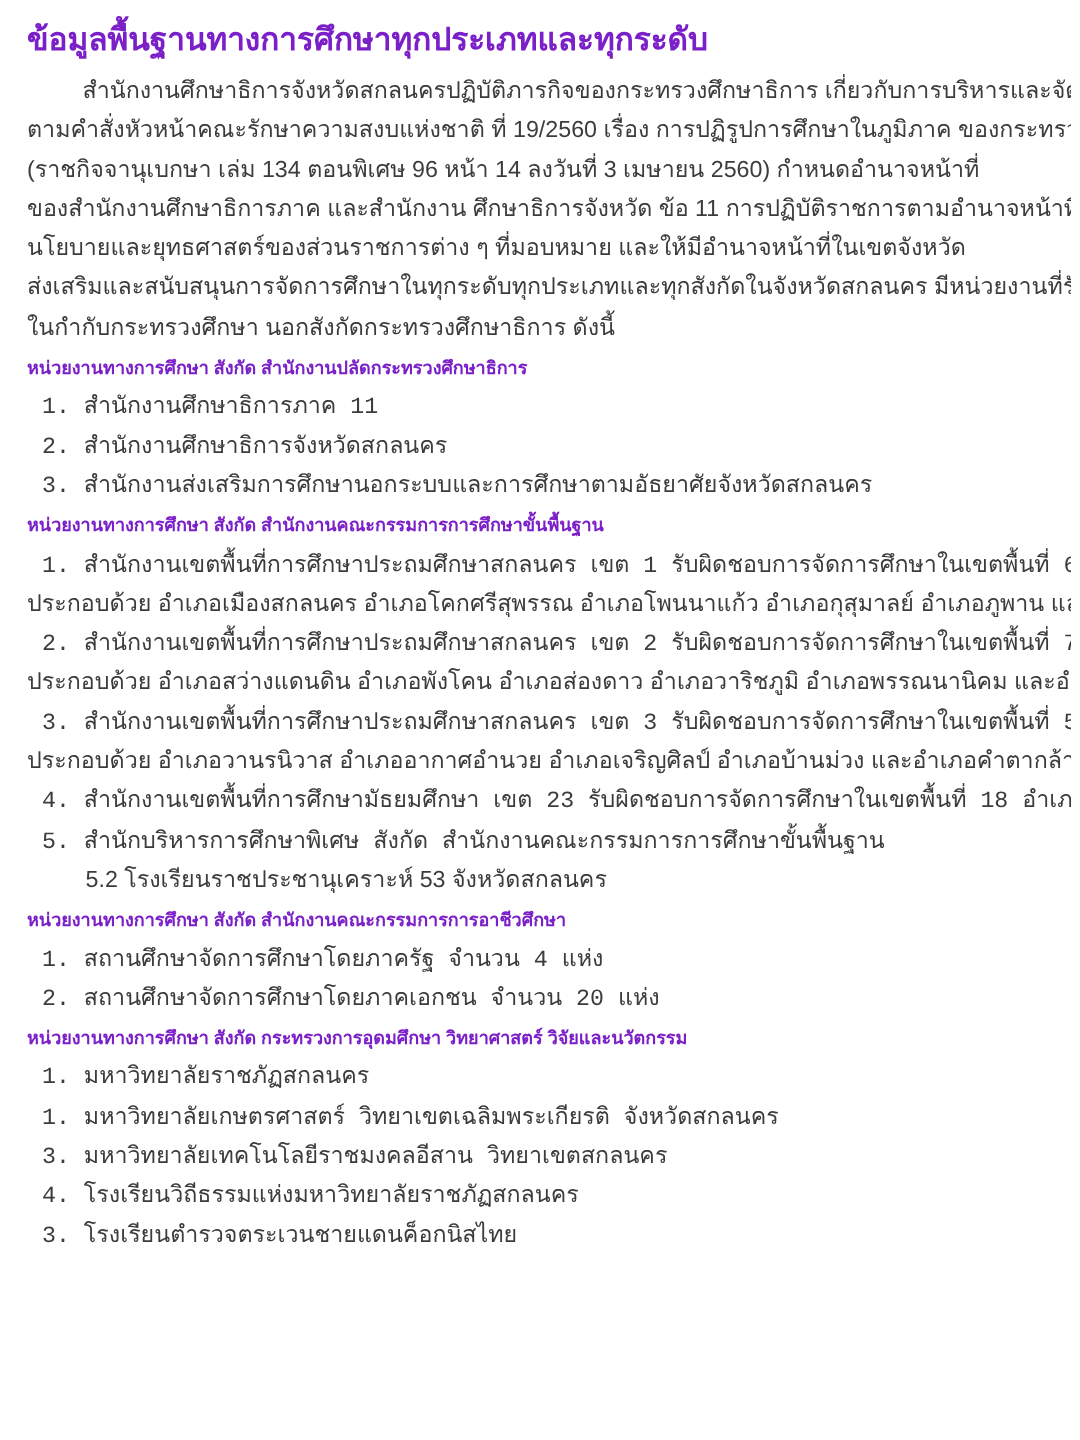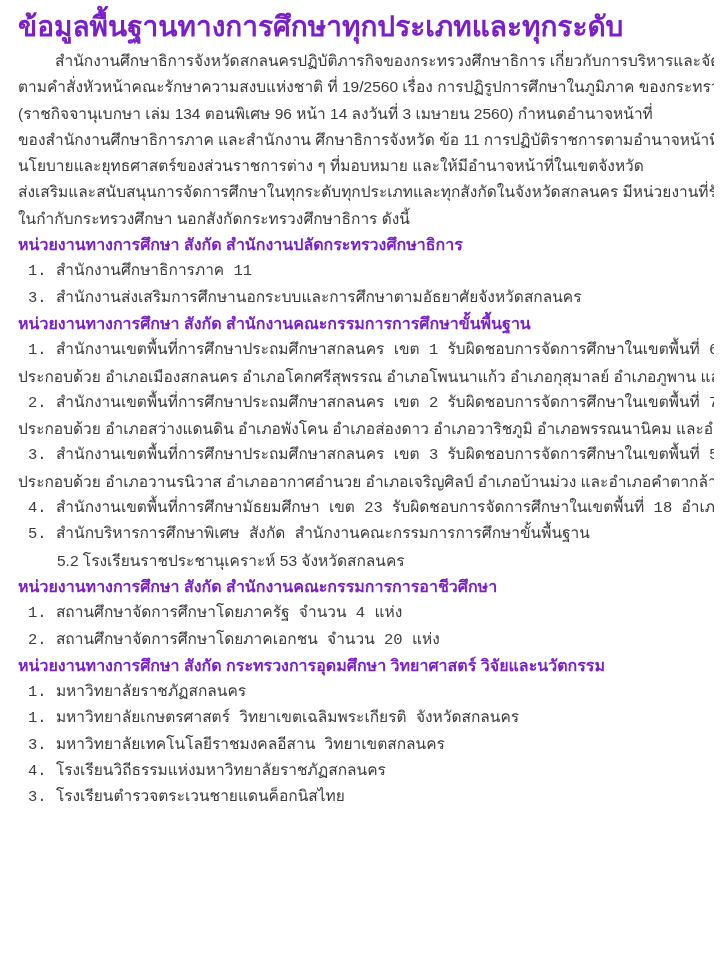--- a/index.html
+++ b/index.html
@@ -6,31 +6,31 @@
   * { box-sizing: border-box; }
   html, body { margin:0; padding:0; }
   body {
     width:720px; height:960px; overflow:hidden;
     background: var(--bg);
     color: var(--text);
     font-family: "Liberation Sans", sans-serif;
   }
   .doc { padding: 12px 6px 0 18px; }
   .title {
-    font-size: 28px; font-weight: bold;
+    font-size: 21px; font-weight: bold;
     color: var(--accent);
     margin: 0 0 6px 0; line-height: 30px;
     white-space: nowrap;
   }
   .line {
     font-size: 15.5px; line-height: 26.3px;
     margin: 0; white-space: nowrap; overflow: hidden;
   }
   .sec {
-    font-size: 16px; font-weight: bold;
+    font-size: 12px; font-weight: bold;
     color: var(--accent);
     margin: 0; line-height: 26.3px;
     white-space: nowrap; overflow: hidden;
   }
   .indent { text-indent: 37px; }
   .item   { padding-left: 10px; font-family: Liberation Mono, monospace; }
   .cont   { padding-left: 0; }
   .sub    { padding-left: 39px; }
 </style>
 </head>
@@ -43,20 +43,21 @@
   <p class="line indent">สำนักงานศึกษาธิการจังหวัดสกลนครปฏิบัติภารกิจของกระทรวงศึกษาธิการ  เกี่ยวกับการบริหารและจัดการศึกษา</p>
   <p class="line">ตามคำสั่งหัวหน้าคณะรักษาความสงบแห่งชาติ  ที่ 19/2560 เรื่อง การปฏิรูปการศึกษาในภูมิภาค ของกระทรวงศึกษาธิการ</p>
   <p class="line">(ราชกิจจานุเบกษา เล่ม 134 ตอนพิเศษ 96 หน้า 14 ลงวันที่ 3 เมษายน 2560) กำหนดอำนาจหน้าที่</p>
   <p class="line">ของสำนักงานศึกษาธิการภาค และสำนักงาน ศึกษาธิการจังหวัด ข้อ 11 การปฏิบัติราชการตามอำนาจหน้าที่</p>
   <p class="line">นโยบายและยุทธศาสตร์ของส่วนราชการต่าง ๆ ที่มอบหมาย และให้มีอำนาจหน้าที่ในเขตจังหวัด</p>
   <p class="line">ส่งเสริมและสนับสนุนการจัดการศึกษาในทุกระดับทุกประเภทและทุกสังกัดในจังหวัดสกลนคร  มีหน่วยงานที่รับผิดชอบ</p>
   <p class="line">ในกำกับกระทรวงศึกษา  นอกสังกัดกระทรวงศึกษาธิการ  ดังนี้</p>
 
   <h2 class="sec">หน่วยงานทางการศึกษา  สังกัด  สำนักงานปลัดกระทรวงศึกษาธิการ</h2>
   <p class="line item">1. สำนักงานศึกษาธิการภาค 11</p>
+  <p class="line item">2. สำนักงานศึกษาธิการจังหวัดสกลนคร</p>
   <p class="line item">3. สำนักงานส่งเสริมการศึกษานอกระบบและการศึกษาตามอัธยาศัยจังหวัดสกลนคร</p>
 
   <h2 class="sec">หน่วยงานทางการศึกษา  สังกัด  สำนักงานคณะกรรมการการศึกษาขั้นพื้นฐาน</h2>
   <p class="line item">1. สำนักงานเขตพื้นที่การศึกษาประถมศึกษาสกลนคร  เขต 1 รับผิดชอบการจัดการศึกษาในเขตพื้นที่  6 อำเภอ</p>
   <p class="line cont">ประกอบด้วย อำเภอเมืองสกลนคร  อำเภอโคกศรีสุพรรณ  อำเภอโพนนาแก้ว  อำเภอกุสุมาลย์  อำเภอภูพาน และอำเภอกุดบาก</p>
   <p class="line item">2. สำนักงานเขตพื้นที่การศึกษาประถมศึกษาสกลนคร  เขต 2 รับผิดชอบการจัดการศึกษาในเขตพื้นที่  7 อำเภอ</p>
   <p class="line cont">ประกอบด้วย อำเภอสว่างแดนดิน  อำเภอพังโคน  อำเภอส่องดาว  อำเภอวาริชภูมิ  อำเภอพรรณนานิคม  และอำเภอนิคมน้ำอูน</p>
   <p class="line item">3. สำนักงานเขตพื้นที่การศึกษาประถมศึกษาสกลนคร  เขต 3 รับผิดชอบการจัดการศึกษาในเขตพื้นที่  5 อำเภอ</p>
   <p class="line cont">ประกอบด้วย อำเภอวานรนิวาส  อำเภออากาศอำนวย  อำเภอเจริญศิลป์  อำเภอบ้านม่วง  และอำเภอคำตากล้า</p>
   <p class="line item">4. สำนักงานเขตพื้นที่การศึกษามัธยมศึกษา  เขต 23 รับผิดชอบการจัดการศึกษาในเขตพื้นที่  18 อำเภอ (จังหวัดสกลนคร)</p>

